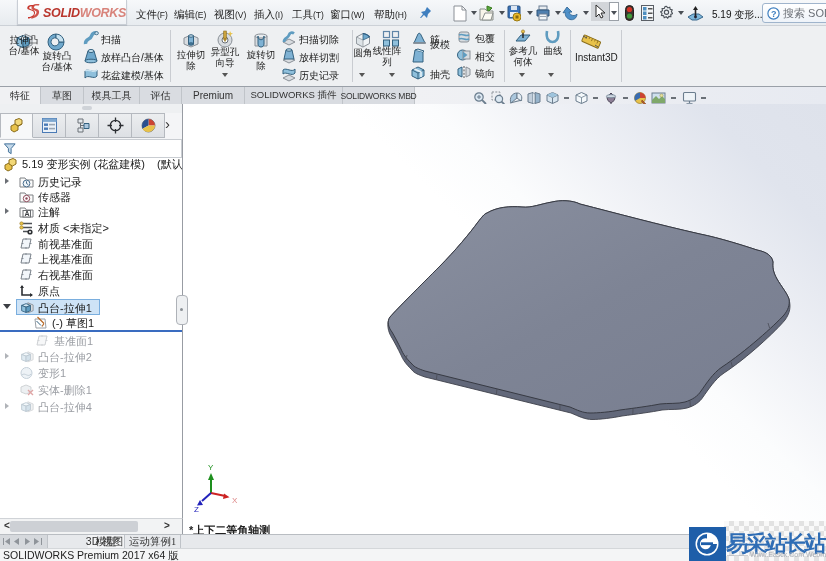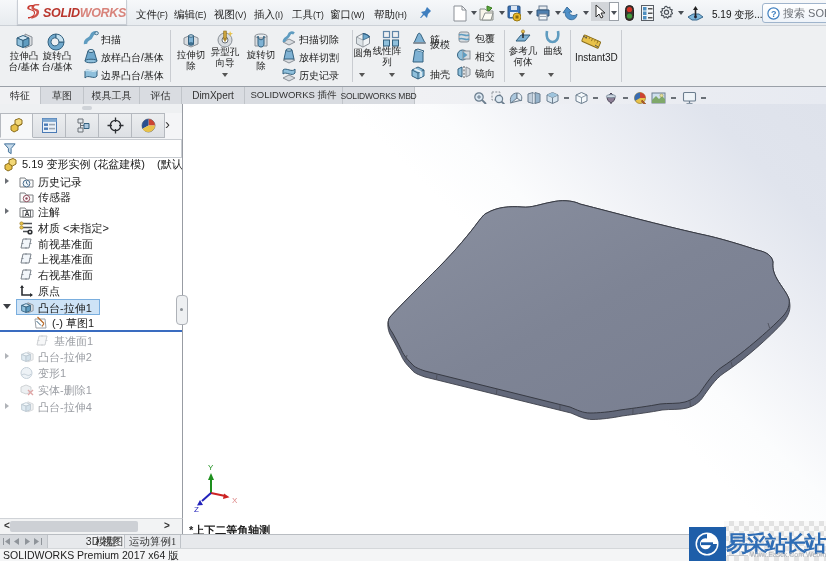--- a/index.html
+++ b/index.html
@@ -143,42 +143,42 @@
     </svg>
   <span style="font-size:11px;color:#6a6f76;margin-left:3px;white-space:nowrap;">搜索 SOLIDW</span>
 </div>
 <div class="abs" id="cmdbar">
 <svg class="cicon" style="left:13px;top:6px" width="21" height="20" viewBox="0 0 21 20">
       <path d="M12 2 L19 5 L19 13 L12 16 Z" fill="#d8dce0" stroke="#8a9097"></path>
       <path d="M4 6 L10 3.5 L16 6 L10 8.5 Z" fill="#d5e9f5" stroke="#33617f"></path>
       <path d="M4 6 L4 13 L10 15.5 L10 8.5 Z" fill="#8fc0dc" stroke="#33617f"></path>
       <path d="M16 6 L16 13 L10 15.5 L10 8.5 Z" fill="#5f9cc0" stroke="#33617f"></path>
     </svg>
-<div class="blbl" style="left:6px;top:25px;width:36px">拉伸凸<br>台/基体</div>
+<div class="blbl" style="left:6px;top:9px;width:36px">拉伸凸<br>台/基体</div>
 <svg class="cicon" style="left:46px;top:6px" width="20" height="20" viewBox="0 0 20 20">
       <path d="M10 2 A8 8 0 1 0 18 10 L13 10 A4 4 0 1 1 10 6 Z" fill="#6fa8cc" stroke="#33617f"></path>
       <path d="M10 2 A8 8 0 0 1 18 10 L13 10 A4 4 0 0 0 10 6 Z" fill="#c8e2f0" stroke="#33617f"></path>
     </svg>
 <div class="blbl" style="left:39px;top:25px;width:36px">旋转凸<br>台/基体</div>
 <svg class="cicon" style="left:83px;top:4px" width="16" height="16" viewBox="0 0 16 16">
       <path d="M2.5 14 C2 8 7.5 10 8.5 6 C9.3 3 12 2 14 3.5" fill="none" stroke="#5f9cc0" stroke-width="3.4"></path>
       <ellipse cx="13.6" cy="3.2" rx="1.8" ry="1.6" fill="#c8e2f0" stroke="#33617f" stroke-width=".8"></ellipse>
     </svg>
 <div class="slbl" style="left:101px;top:7px">扫描</div>
 <svg class="cicon" style="left:83px;top:22px" width="16" height="16" viewBox="0 0 16 16">
       <path d="M5 3 H11 L14 13 H2 Z" fill="#6fa8cc" stroke="#33617f"></path>
       <ellipse cx="8" cy="3" rx="3" ry="1.5" fill="#c8e2f0" stroke="#33617f"></ellipse>
       <ellipse cx="8" cy="13" rx="6" ry="1.8" fill="#8fc0dc" stroke="#33617f"></ellipse>
     </svg>
 <div class="slbl" style="left:101px;top:25px">放样凸台/基体</div>
 <svg class="cicon" style="left:83px;top:40px" width="16" height="16" viewBox="0 0 16 16">
       <path d="M2 5 C5 2 11 8 14 4 L14 10 C11 14 5 8 2 12 Z" fill="#8fc0dc" stroke="#33617f"></path>
       <path d="M2 5 C5 2 11 8 14 4" fill="none" stroke="#c8e2f0" stroke-width="1.4"></path>
     </svg>
-<div class="slbl" style="left:101px;top:43px">边界凸台/基体</div>
+<div class="slbl" style="left:101px;top:43px">花盆建模/基体</div>
 <svg class="cicon" style="left:182px;top:6px" width="18" height="19" viewBox="0 0 18 19">
       <path d="M2 6 L9 3 L16 6 L16 12 L9 15 L2 12 Z" fill="#d8dce0" stroke="#8a9097"></path>
       <rect x="6.5" y="4" width="5" height="8" fill="#7fb2d4" stroke="#33617f"></rect>
       <ellipse cx="9" cy="4" rx="2.5" ry="1.2" fill="#d5e9f5" stroke="#33617f"></ellipse>
       <ellipse cx="9" cy="12" rx="2.5" ry="1.2" fill="#4a7d9e" stroke="#33617f"></ellipse>
     </svg>
 <div class="blbl" style="left:174px;top:24px;width:34px">拉伸切<br>除</div>
 <svg class="cicon" style="left:216px;top:4px" width="18" height="19" viewBox="0 0 18 19">
       <circle cx="9" cy="10" r="7" fill="#d8dce0" stroke="#8a9097"></circle>
       <circle cx="9" cy="10" r="3" fill="#fff" stroke="#6a7077"></circle>
@@ -285,21 +285,21 @@
 <div class="abs vsep" style="left:504px"></div>
 <div class="abs vsep" style="left:570px"></div>
 <div class="abs vsep" style="left:621px"></div>
 <div class="abs" id="tabrow">
     <div style="position:absolute;left:0;top:17px;width:415px;height:1px;background:#c4c8cd;"></div>
   <div class="rest"></div>
   <div class="cmtab active" style="left:0;width:41px">特征</div>
   <div class="cmtab" style="left:41px;width:43px">草图</div>
   <div class="cmtab" style="left:84px;width:56px">模具工具</div>
   <div class="cmtab" style="left:140px;width:42px">评估</div>
-  <div class="cmtab" style="left:182px;width:63px">DimXpert</div>
+  <div class="cmtab" style="left:182px;width:63px">Premium</div>
   <div class="cmtab" style="left:245px;width:98px;font-size:9.5px">SOLIDWORKS 插件</div>
   <div class="cmtab" style="left:343px;width:72px;font-size:8.5px;letter-spacing:-0.2px">SOLIDWORKS MBD</div>
 </div>
 <div class="abs" id="headsup" style="left:465px;top:91px;width:260px;height:14px;">
 <svg class="abs" style="left:8px;top:0" width="14" height="14" viewBox="0 0 14 14">
       <circle cx="6" cy="6" r="4.2" fill="#dce8f2" stroke="#6b7d8e" stroke-width="1.2"></circle>
       <line x1="9.2" y1="9.2" x2="13" y2="13" stroke="#6b7d8e" stroke-width="1.8"></line>
       <path d="M4 6 H8 M6 4 V8" stroke="#6b7d8e" stroke-width="1"></path>
     </svg>
 <svg class="abs" style="left:26px;top:0" width="14" height="14" viewBox="0 0 14 14">

